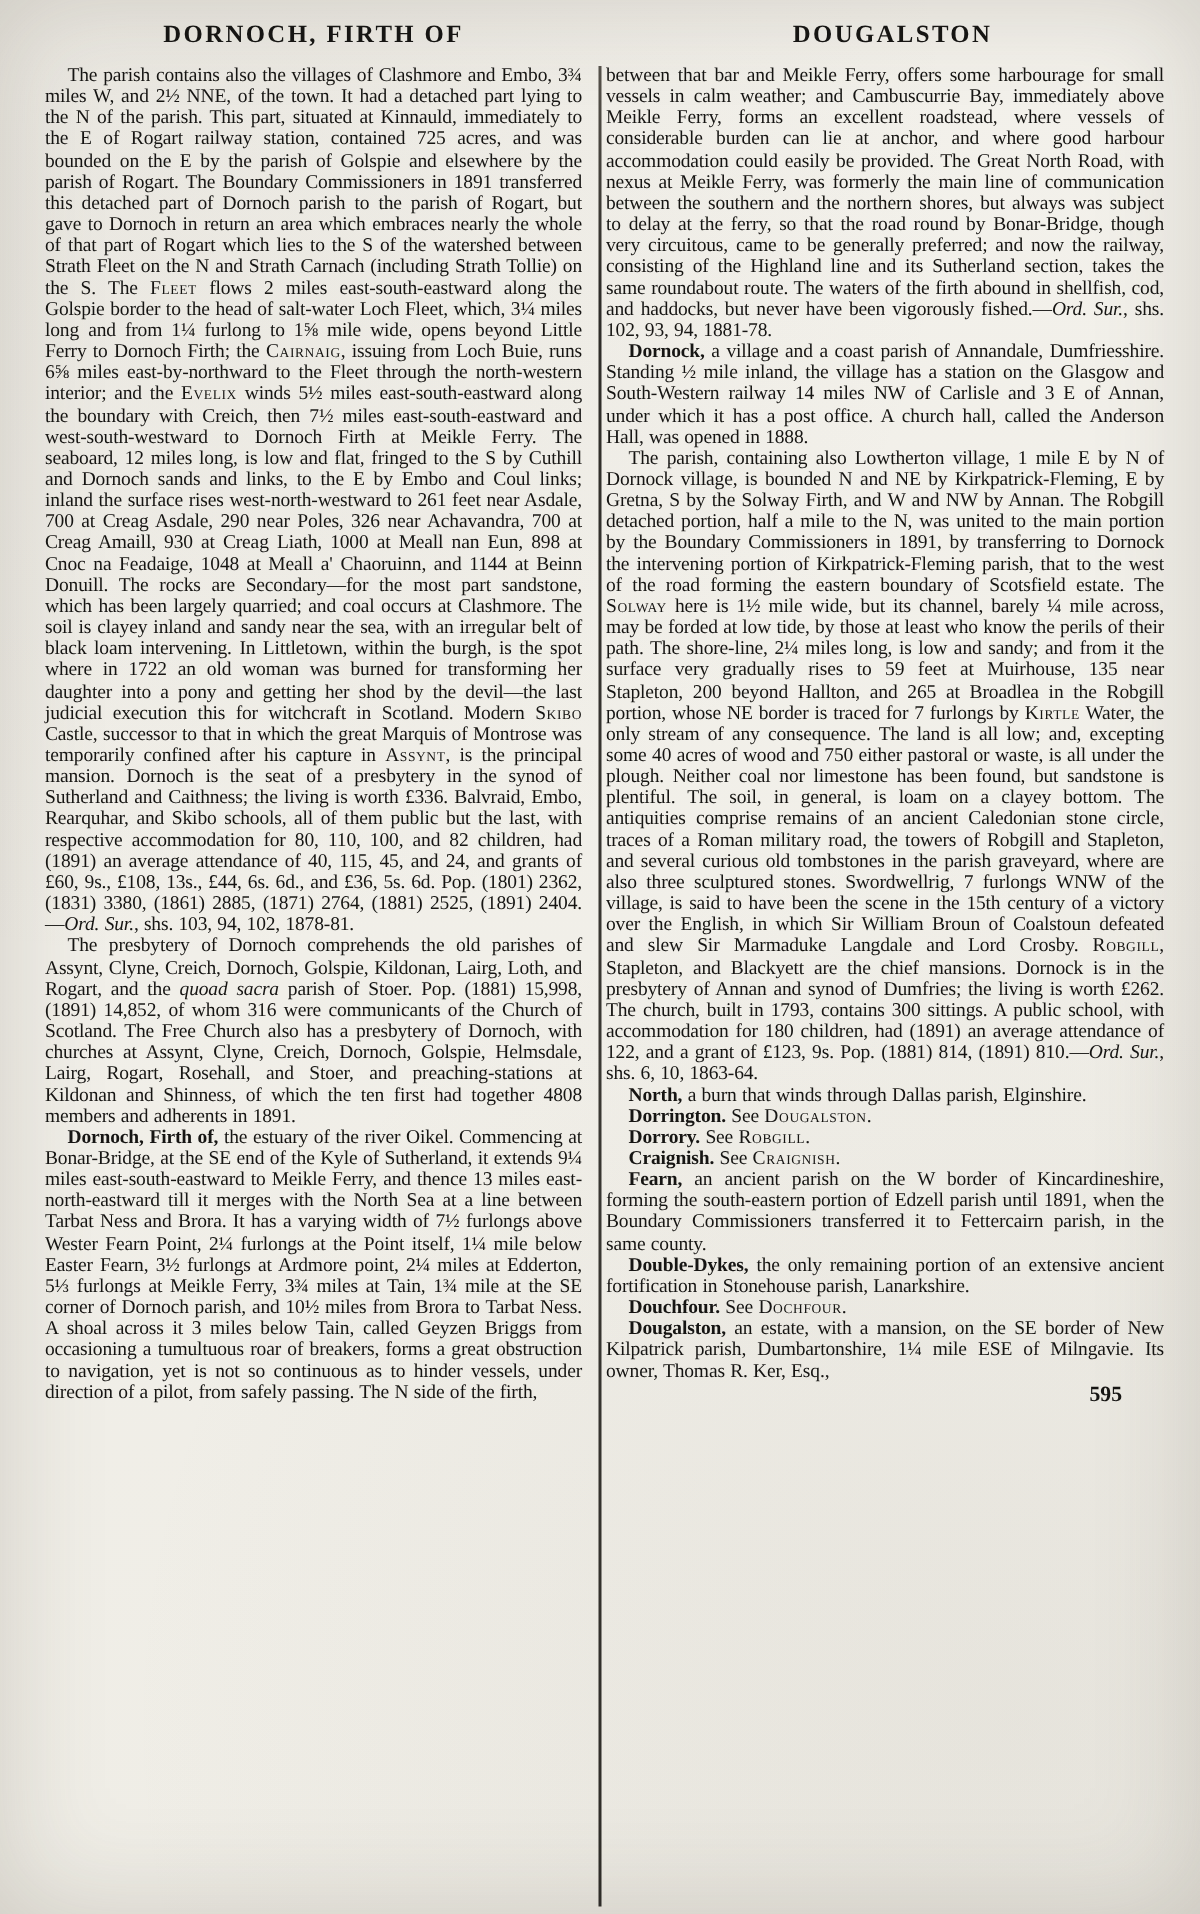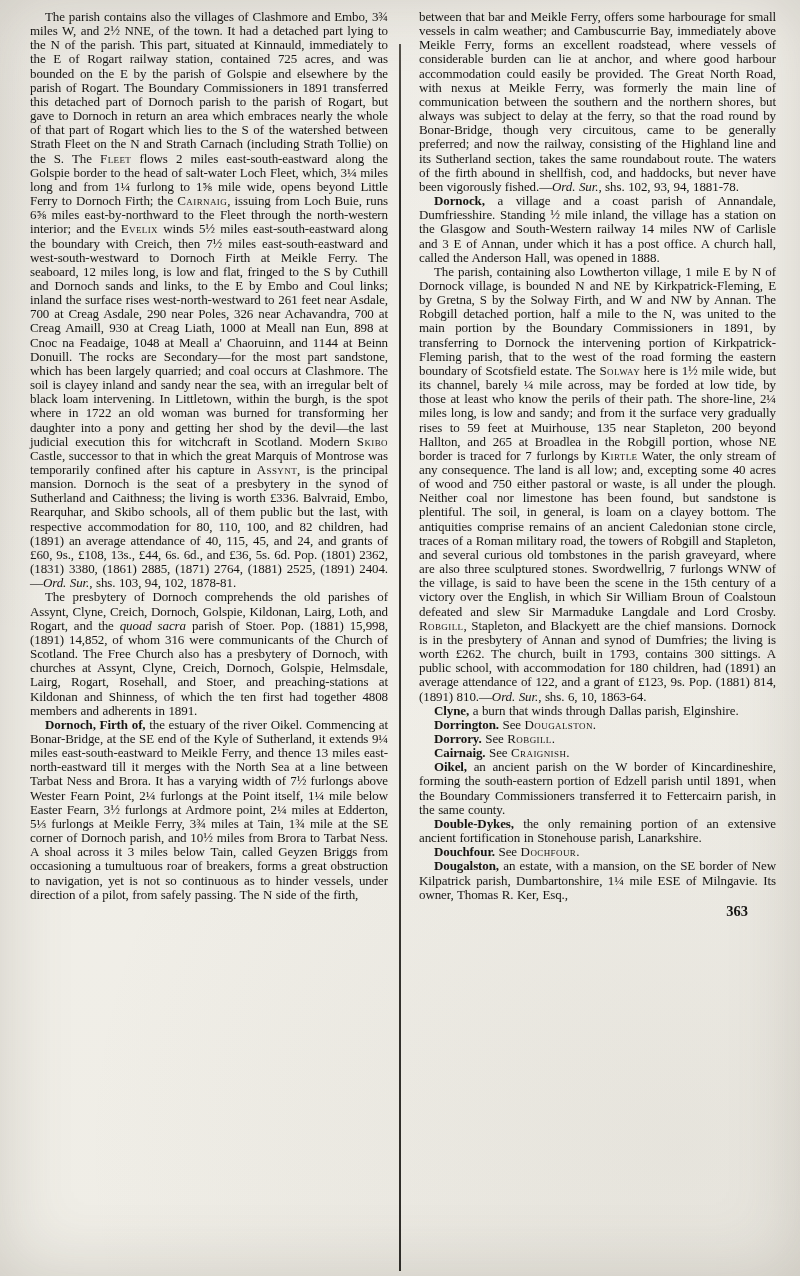--- a/index.html
+++ b/index.html
@@ -25,21 +25,21 @@
   }
   .head.left{padding:0 12px 0 30px;}
   .head.right{padding:0 24px 0 14px;}
   .divider{
     position:absolute;left:399px;top:44px;bottom:5px;width:2px;
     background:linear-gradient(#55514a,#2e2c28 12%,#3a3833 55%,#2e2c28);
   }
   .cols{display:flex;padding-top:10px;}
   .col{width:400px;box-sizing:border-box;}
   .col.left{padding:0 12px 0 30px;}
-  .col.right{padding:0 24px 0 19px;font-family:Liberation Serif, serif;}
+  .col.right{padding:0 24px 0 4px;font-family:Liberation Serif, serif;}
   .para{
     margin:0;
     font-size:13px;line-height:14.15px;
     text-align:justify;
     letter-spacing:-0.1px;
     word-spacing:0.4px;
   }
   .para.indent{text-indent:15px;}
   .para b{font-weight:bold;}
   .para i{font-style:italic;}
@@ -50,41 +50,45 @@
     font-weight:bold;
     font-size:14.5px;
     line-height:16px;
     margin-top:1px;
   }
 </style>
 </head>
 <body>
 
 <div class="page">
+  <div class="heads">
+    <div class="head left">DORNOCH, FIRTH OF</div>
+    <div class="head right">DOUGALSTON</div>
+  </div>
 
   <div class="divider"></div>
 
   <div class="cols">
     <div class="col left">
       <div>
           <p class="para indent">The parish contains also the villages of Clashmore and Embo, 3¾ miles W, and 2½ NNE, of the town.  It had a detached part lying to the N of the parish.  This part, situated at Kinnauld, immediately to the E of Rogart railway station, contained 725 acres, and was bounded on the E by the parish of Golspie and elsewhere by the parish of Rogart.  The Boundary Commissioners in 1891 transferred this detached part of Dornoch parish to the parish of Rogart, but gave to Dornoch in return an area which embraces nearly the whole of that part of Rogart which lies to the S of the watershed between Strath Fleet on the N and Strath Carnach (including Strath Tollie) on the S.  The <span class="sc">Fleet</span> flows 2 miles east-south-eastward along the Golspie border to the head of salt-water Loch Fleet, which, 3¼ miles long and from 1¼ furlong to 1⅝ mile wide, opens beyond Little Ferry to Dornoch Firth; the <span class="sc">Cairnaig</span>, issuing from Loch Buie, runs 6⅝ miles east-by-northward to the Fleet through the north-western interior; and the <span class="sc">Evelix</span> winds 5½ miles east-south-eastward along the boundary with Creich, then 7½ miles east-south-eastward and west-south-westward to Dornoch Firth at Meikle Ferry. The seaboard, 12 miles long, is low and flat, fringed to the S by Cuthill and Dornoch sands and links, to the E by Embo and Coul links; inland the surface rises west-north-westward to 261 feet near Asdale, 700 at Creag Asdale, 290 near Poles, 326 near Achavandra, 700 at Creag Amaill, 930 at Creag Liath, 1000 at Meall nan Eun, 898 at Cnoc na Feadaige, 1048 at Meall a' Chaoruinn, and 1144 at Beinn Donuill.  The rocks are Secondary—for the most part sandstone, which has been largely quarried; and coal occurs at Clashmore.  The soil is clayey inland and sandy near the sea, with an irregular belt of black loam intervening.  In Littletown, within the burgh, is the spot where in 1722 an old woman was burned for transforming her daughter into a pony and getting her shod by the devil—the last judicial execution this for witchcraft in Scotland.  Modern <span class="sc">Skibo</span> Castle, successor to that in which the great Marquis of Montrose was temporarily confined after his capture in <span class="sc">Assynt</span>, is the principal mansion.  Dornoch is the seat of a presbytery in the synod of Sutherland and Caithness; the living is worth £336.  Balvraid, Embo, Rearquhar, and Skibo schools, all of them public but the last, with respective accommodation for 80, 110, 100, and 82 children, had (1891) an average attendance of 40, 115, 45, and 24, and grants of £60, 9s., £108, 13s., £44, 6s. 6d., and £36, 5s. 6d.  Pop. (1801) 2362, (1831) 3380, (1861) 2885, (1871) 2764, (1881) 2525, (1891) 2404.—<i>Ord. Sur.</i>, shs. 103, 94, 102, 1878-81.</p>
           <p class="para indent">The presbytery of Dornoch comprehends the old parishes of Assynt, Clyne, Creich, Dornoch, Golspie, Kildonan, Lairg, Loth, and Rogart, and the <i>quoad sacra</i> parish of Stoer.  Pop. (1881) 15,998, (1891) 14,852, of whom 316 were communicants of the Church of Scotland.  The Free Church also has a presbytery of Dornoch, with churches at Assynt, Clyne, Creich, Dornoch, Golspie, Helmsdale, Lairg, Rogart, Rosehall, and Stoer, and preaching-stations at Kildonan and Shinness, of which the ten first had together 4808 members and adherents in 1891.</p>
           <p class="para indent"><b>Dornoch, Firth of,</b> the estuary of the river Oikel. Commencing at Bonar-Bridge, at the SE end of the Kyle of Sutherland, it extends 9¼ miles east-south-eastward to Meikle Ferry, and thence 13 miles east-north-eastward till it merges with the North Sea at a line between Tarbat Ness and Brora.  It has a varying width of 7½ furlongs above Wester Fearn Point, 2¼ furlongs at the Point itself, 1¼ mile below Easter Fearn, 3½ furlongs at Ardmore point, 2¼ miles at Edderton, 5⅓ furlongs at Meikle Ferry, 3¾ miles at Tain, 1¾ mile at the SE corner of Dornoch parish, and 10½ miles from Brora to Tarbat Ness.  A shoal across it 3 miles below Tain, called Geyzen Briggs from occasioning a tumultuous roar of breakers, forms a great obstruction to navigation, yet is not so continuous as to hinder vessels, under direction of a pilot, from safely passing.  The N side of the firth,</p>
         </div>
     </div>
     <div class="col right">
       <div>
           <p class="para">between that bar and Meikle Ferry, offers some harbourage for small vessels in calm weather; and Cambuscurrie Bay, immediately above Meikle Ferry, forms an excellent roadstead, where vessels of considerable burden can lie at anchor, and where good harbour accommodation could easily be provided.  The Great North Road, with nexus at Meikle Ferry, was formerly the main line of communication between the southern and the northern shores, but always was subject to delay at the ferry, so that the road round by Bonar-Bridge, though very circuitous, came to be generally preferred; and now the railway, consisting of the Highland line and its Sutherland section, takes the same roundabout route.  The waters of the firth abound in shellfish, cod, and haddocks, but never have been vigorously fished.—<i>Ord. Sur.</i>, shs. 102, 93, 94, 1881-78.</p>
           <p class="para indent"><b>Dornock,</b> a village and a coast parish of Annandale, Dumfriesshire.  Standing ½ mile inland, the village has a station on the Glasgow and South-Western railway 14 miles NW of Carlisle and 3 E of Annan, under which it has a post office.  A church hall, called the Anderson Hall, was opened in 1888.</p>
           <p class="para indent">The parish, containing also Lowtherton village, 1 mile E by N of Dornock village, is bounded N and NE by Kirkpatrick-Fleming, E by Gretna, S by the Solway Firth, and W and NW by Annan.  The Robgill detached portion, half a mile to the N, was united to the main portion by the Boundary Commissioners in 1891, by transferring to Dornock the intervening portion of Kirkpatrick-Fleming parish, that to the west of the road forming the eastern boundary of Scotsfield estate.  The <span class="sc">Solway</span> here is 1½ mile wide, but its channel, barely ¼ mile across, may be forded at low tide, by those at least who know the perils of their path.  The shore-line, 2¼ miles long, is low and sandy; and from it the surface very gradually rises to 59 feet at Muirhouse, 135 near Stapleton, 200 beyond Hallton, and 265 at Broadlea in the Robgill portion, whose NE border is traced for 7 furlongs by <span class="sc">Kirtle</span> Water, the only stream of any consequence.  The land is all low; and, excepting some 40 acres of wood and 750 either pastoral or waste, is all under the plough.  Neither coal nor limestone has been found, but sandstone is plentiful.  The soil, in general, is loam on a clayey bottom.  The antiquities comprise remains of an ancient Caledonian stone circle, traces of a Roman military road, the towers of Robgill and Stapleton, and several curious old tombstones in the parish graveyard, where are also three sculptured stones.  Swordwellrig, 7 furlongs WNW of the village, is said to have been the scene in the 15th century of a victory over the English, in which Sir William Broun of Coalstoun defeated and slew Sir Marmaduke Langdale and Lord Crosby.  <span class="sc">Robgill</span>, Stapleton, and Blackyett are the chief mansions.  Dornock is in the presbytery of Annan and synod of Dumfries; the living is worth £262.  The church, built in 1793, contains 300 sittings. A public school, with accommodation for 180 children, had (1891) an average attendance of 122, and a grant of £123, 9s.  Pop. (1881) 814, (1891) 810.—<i>Ord. Sur.</i>, shs. 6, 10, 1863-64.</p>
-          <p class="para indent"><b>Clyne,</b> a burn that winds through Dallas parish, Elginshire.</p>
+          <p class="para indent"><b>North,</b> a burn that winds through Dallas parish, Elginshire.</p>
           <p class="para indent"><b>Dorrington.</b>  See <span class="sc">Dougalston</span>.</p>
           <p class="para indent"><b>Dorrory.</b>  See <span class="sc">Robgill</span>.</p>
-          <p class="para indent"><b>Cairnaig.</b>  See <span class="sc">Craignish</span>.</p>
-          <p class="para indent"><b>Oikel,</b> an ancient parish on the W border of Kincardineshire, forming the south-eastern portion of Edzell parish until 1891, when the Boundary Commissioners transferred it to Fettercairn parish, in the same county.</p>
+          <p class="para indent"><b>Craignish.</b>  See <span class="sc">Craignish</span>.</p>
+          <p class="para indent"><b>Fearn,</b> an ancient parish on the W border of Kincardineshire, forming the south-eastern portion of Edzell parish until 1891, when the Boundary Commissioners transferred it to Fettercairn parish, in the same county.</p>
           <p class="para indent"><b>Double-Dykes,</b> the only remaining portion of an extensive ancient fortification in Stonehouse parish, Lanarkshire.</p>
           <p class="para indent"><b>Douchfour.</b>  See <span class="sc">Dochfour</span>.</p>
           <p class="para indent"><b>Dougalston,</b> an estate, with a mansion, on the SE border of New Kilpatrick parish, Dumbartonshire, 1¼ mile ESE of Milngavie.  Its owner, Thomas R. Ker, Esq.,</p>
         </div>
-      <div class="page-num">363</div>
+      <div class="page-num">595</div>
     </div>
   </div>
 </div>
 
 </body></html>

